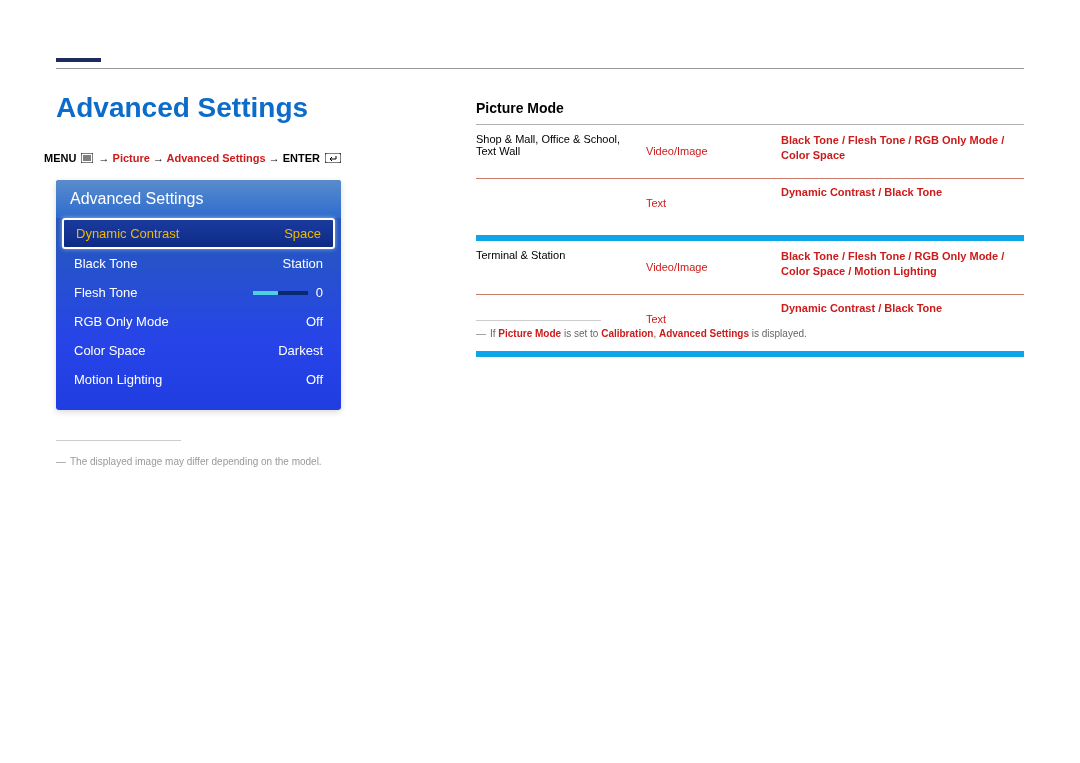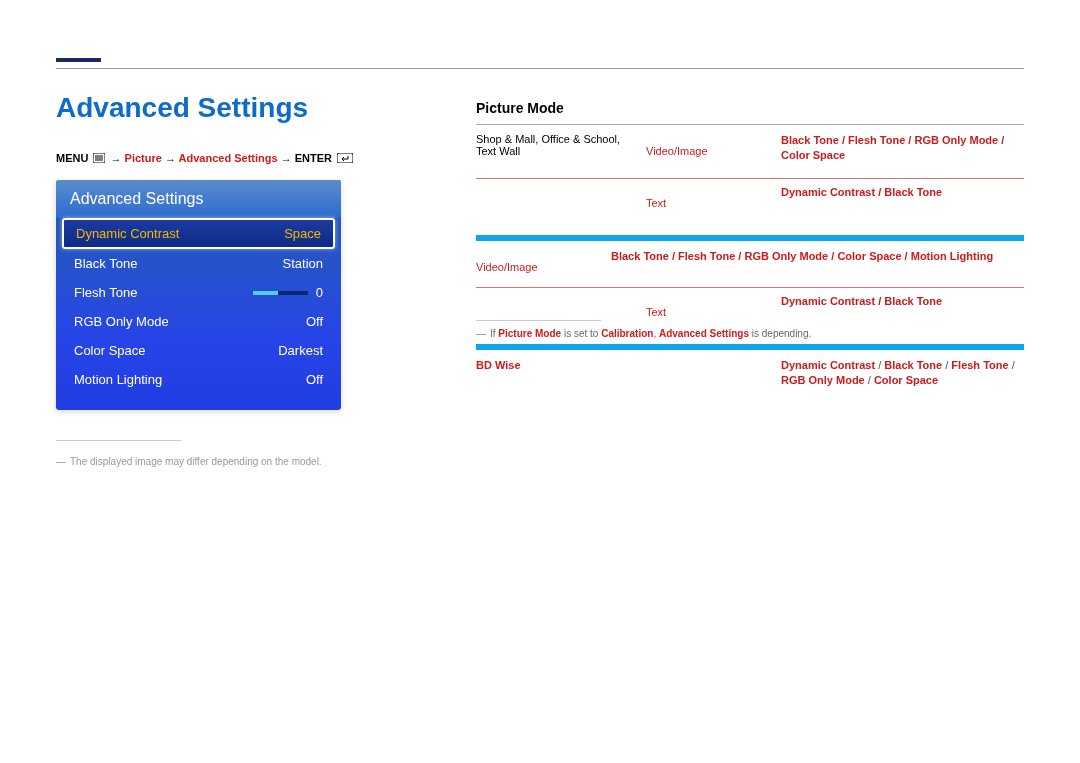--- a/index.html
+++ b/index.html
@@ -30,21 +30,21 @@
       position: absolute;
       top: 92px;
       left: 56px;
       font-size: 28px;
       font-weight: 600;
       color: #0d6bc9;
     }
     .breadcrumb {
       position: absolute;
       top: 152px;
-      left: 56px;
+      left: 44px;
       font-size: 11px;
       color: #000;
     }
     .breadcrumb .bc-bold { font-weight: 700; color: #000; }
     .breadcrumb .bc-red { font-weight: 700; color: #cc1b1b; }
     .breadcrumb .bc-arrow { color: #000; font-weight: 700; }
     .breadcrumb .menu-icon {
       display: inline-block;
       vertical-align: middle;
       margin: 0 2px;
@@ -277,39 +277,33 @@
       <div class="c1"></div>
       <div class="c2">Text</div>
       <div class="c3">
         <span>Dynamic Contrast</span><span class="sep"> / </span><span>Black Tone</span>
       </div>
     </div>
   </div>
 
   <div class="subrow-wrap">
     <div class="sr first inner-border" style="padding-bottom:14px;">
+      <div class="c1">Terminal &amp; Station</div>
       <div class="c2">Video/Image</div>
       <div class="c3">
         <span>Black Tone</span><span class="sep"> / </span><span>Flesh Tone</span><span class="sep"> / </span><span>RGB Only Mode</span><span class="sep"> / </span><span>Color Space</span><span class="sep"> / </span><span>Motion Lighting</span>
       </div>
     </div>
     <div class="sr">
       <div class="c1"></div>
       <div class="c2">Text</div>
       <div class="c3">
         <span>Dynamic Contrast</span><span class="sep"> / </span><span>Black Tone</span>
       </div>
     </div>
   </div>
 
-  <div class="row noborder" style="padding:8px 0 14px 0;">
-    <div class="c1">BD Wise</div>
-    <div class="c2"></div>
-    <div class="c3">
-      <span>Dynamic Contrast</span><span class="sep"> / </span><span>Black Tone</span><span class="sep"> / </span><span>Flesh Tone</span><span class="sep"> / </span><span>RGB Only Mode</span><span class="sep"> / </span><span>Color Space</span>
-    </div>
-  </div>
 </div>
 
 <div class="note-divider"></div>
 <div class="note">
-  <span class="dash">―</span><span>If </span><span class="red">Picture Mode</span><span> is set to </span><span class="red">Calibration</span><span>, </span><span class="red">Advanced Settings</span><span> is depending.</span>
+  <span class="dash">―</span><span>If </span><span class="red">Picture Mode</span><span> is set to </span><span class="red">Calibration</span><span>, </span><span class="red">Advanced Settings</span><span> is displayed.</span>
 </div>
 
 </body></html>

